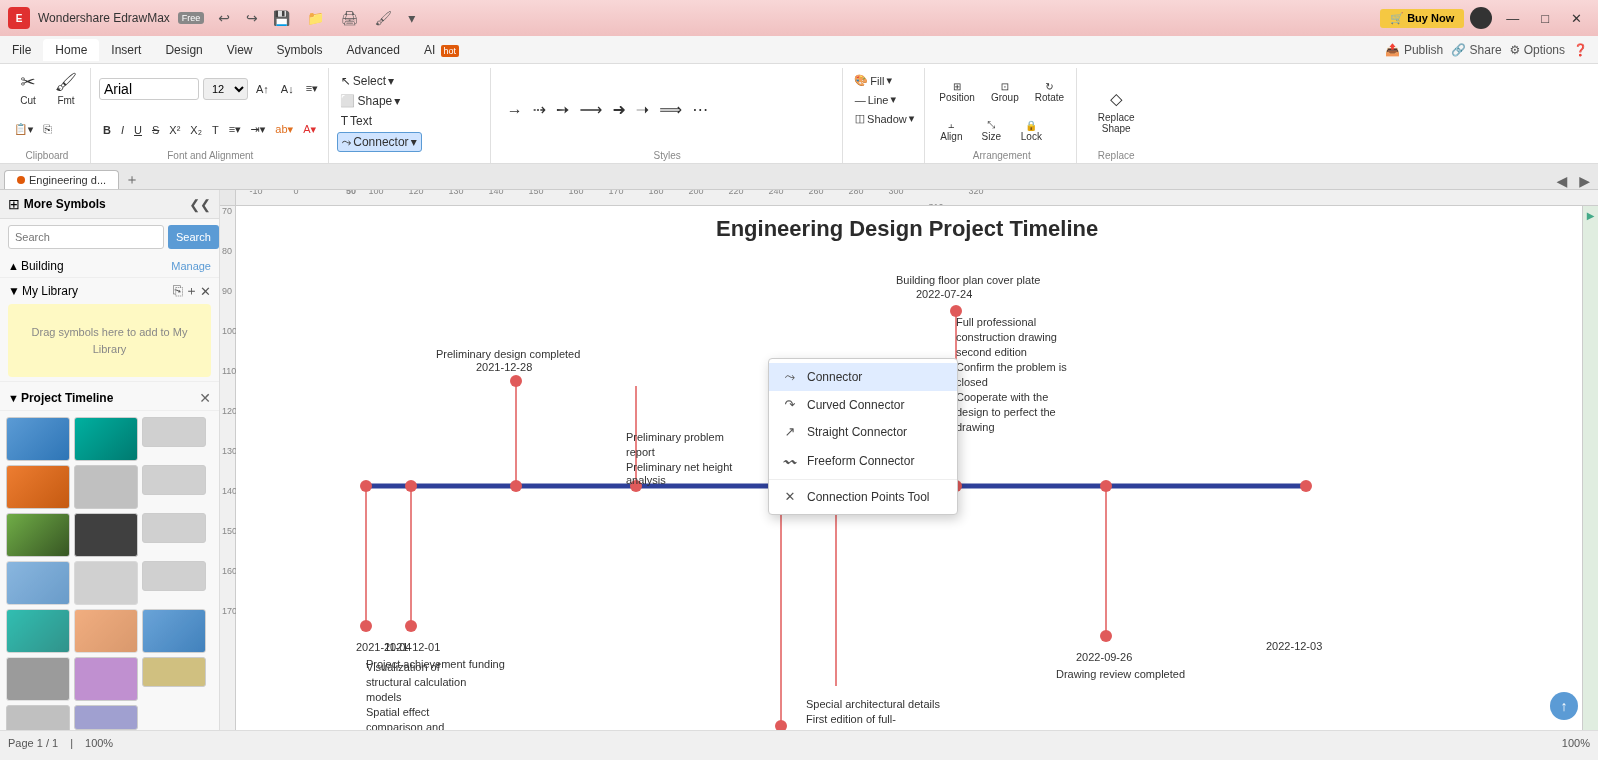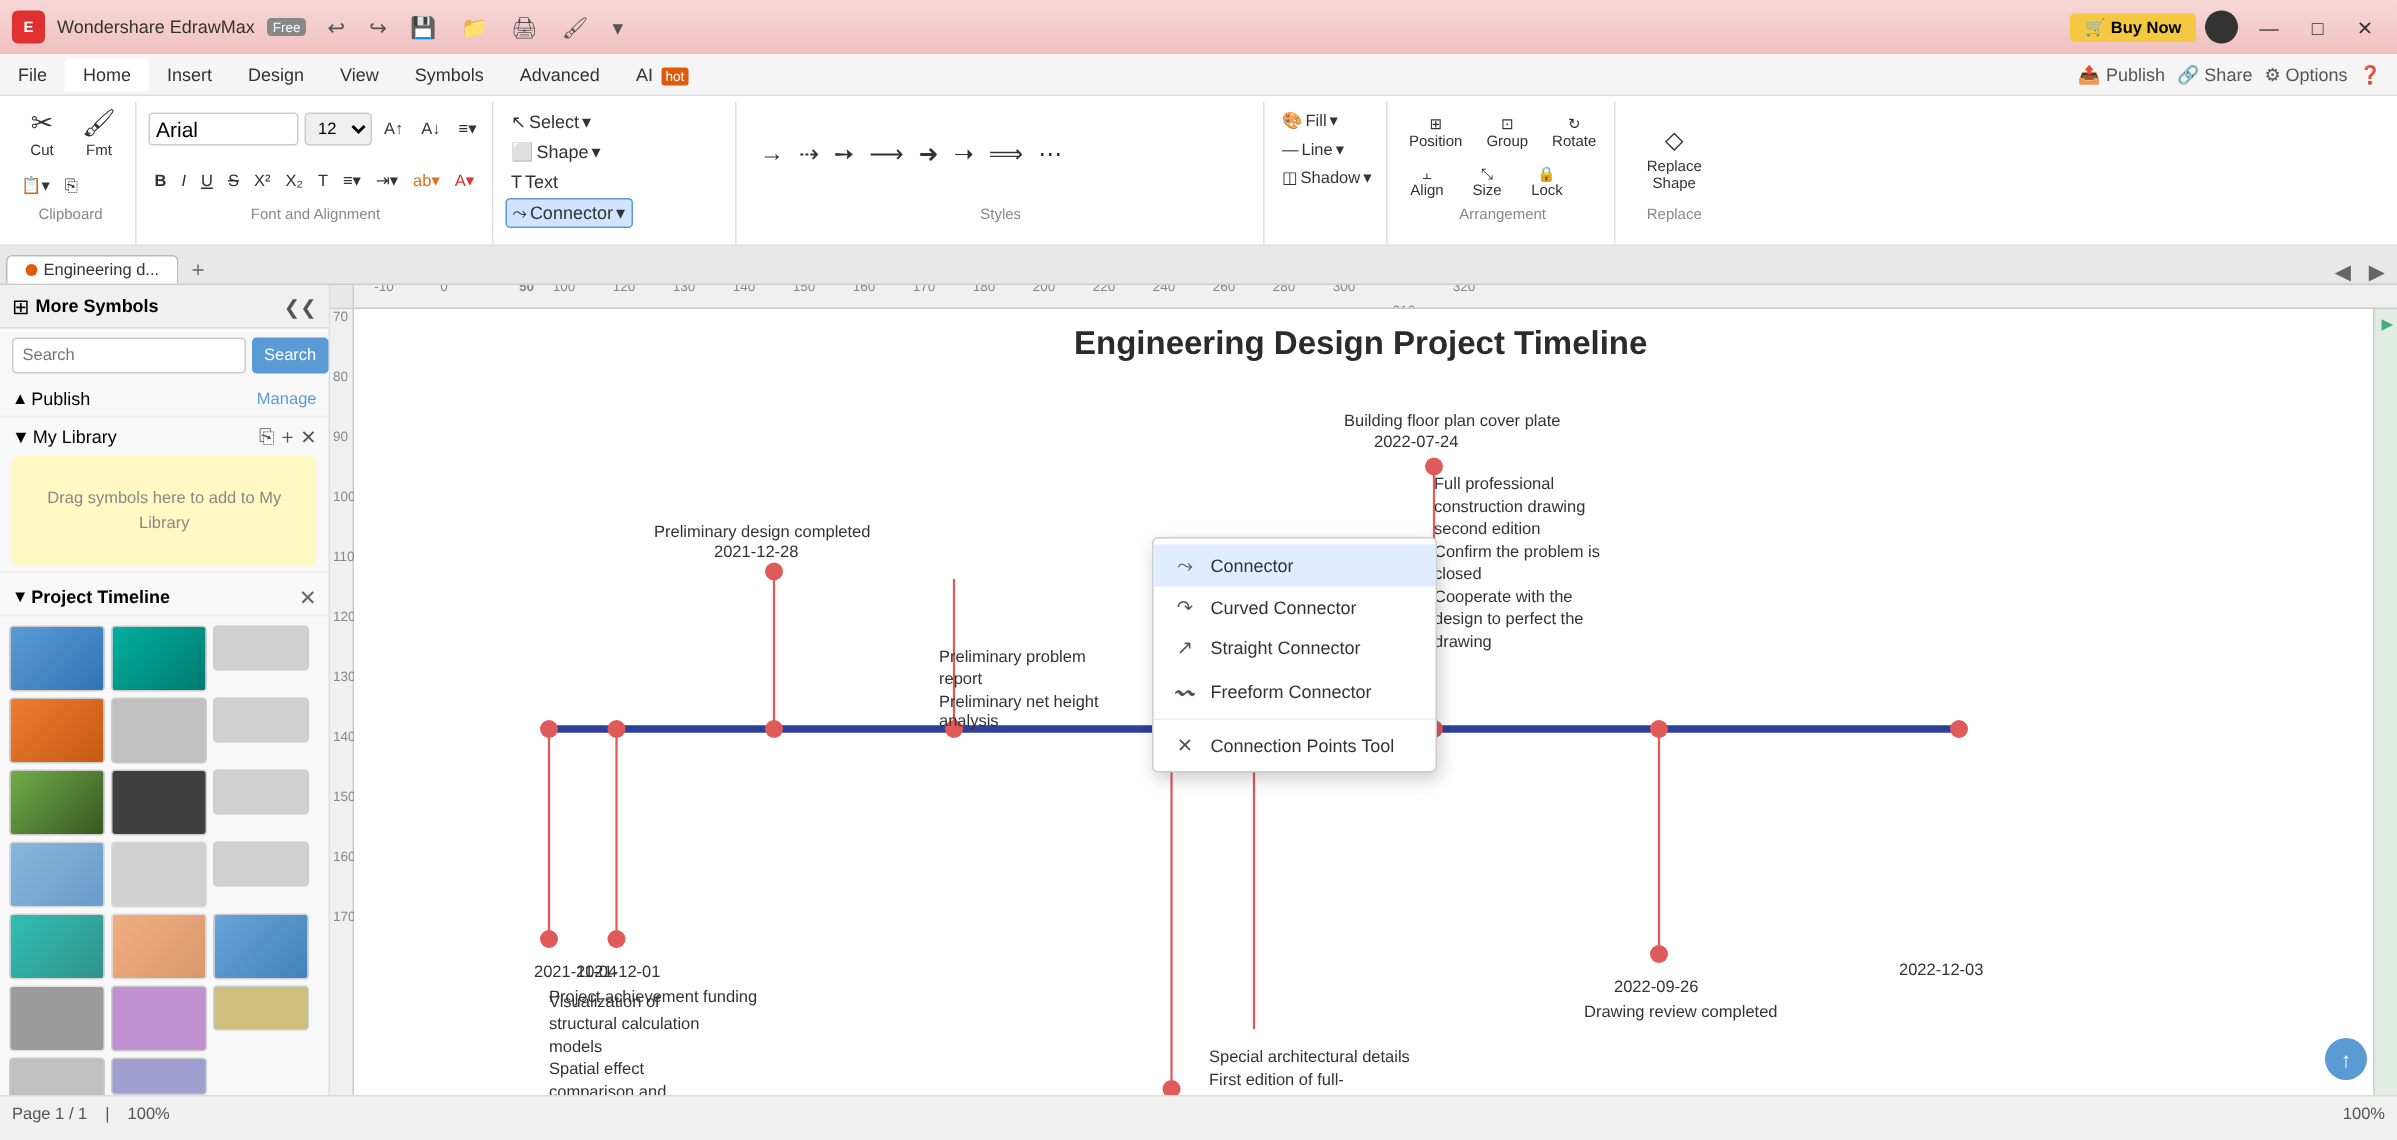--- a/index.html
+++ b/index.html
@@ -59,21 +59,21 @@
       flex-direction: column;
       padding: 0 6px;
       border-right: 1px solid #e0e0e0;
       min-width: fit-content;
     }
     .ribbon-group-label {
       font-size: 10px;
       color: #888;
       text-align: center;
       margin-top: auto;
-      padding-bottom: 14px;
+      padding-bottom: 2px;
     }
     .ribbon-row { display: flex; align-items: center; gap: 2px; flex: 1; }
     .ribbon-btn {
       display: flex;
       flex-direction: column;
       align-items: center;
       padding: 3px 6px;
       cursor: pointer;
       border-radius: 3px;
       border: none;
@@ -489,21 +489,21 @@
       <div class="sidebar-icons">
         <button class="sidebar-icon-btn">❮❮</button>
       </div>
     </div>
     <div class="search-area">
       <input class="search-input" placeholder="Search" style="">
       <button class="search-btn">Search</button>
     </div>
     <div class="library-row">
       <span style="font-size:11px; margin-right:2px;">▲</span>
-      <span class="library-label">Publish</span>
+      <span class="library-label">Building</span>
       <button class="manage-btn">Manage</button>
     </div>
     <div class="my-library-section">
       <div class="my-library-header">
         <span>▼</span>
         <span>My Library</span>
         <div class="my-library-icons">
           <button class="sidebar-icon-btn">⎘</button>
           <button class="sidebar-icon-btn">＋</button>
           <button class="sidebar-icon-btn">✕</button>

